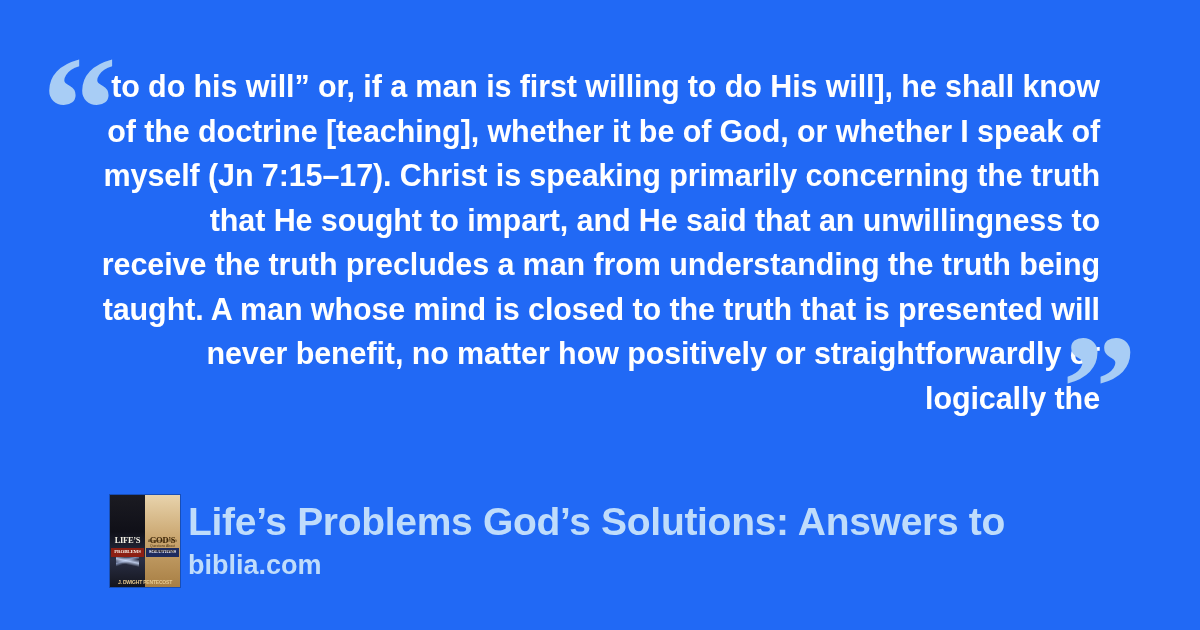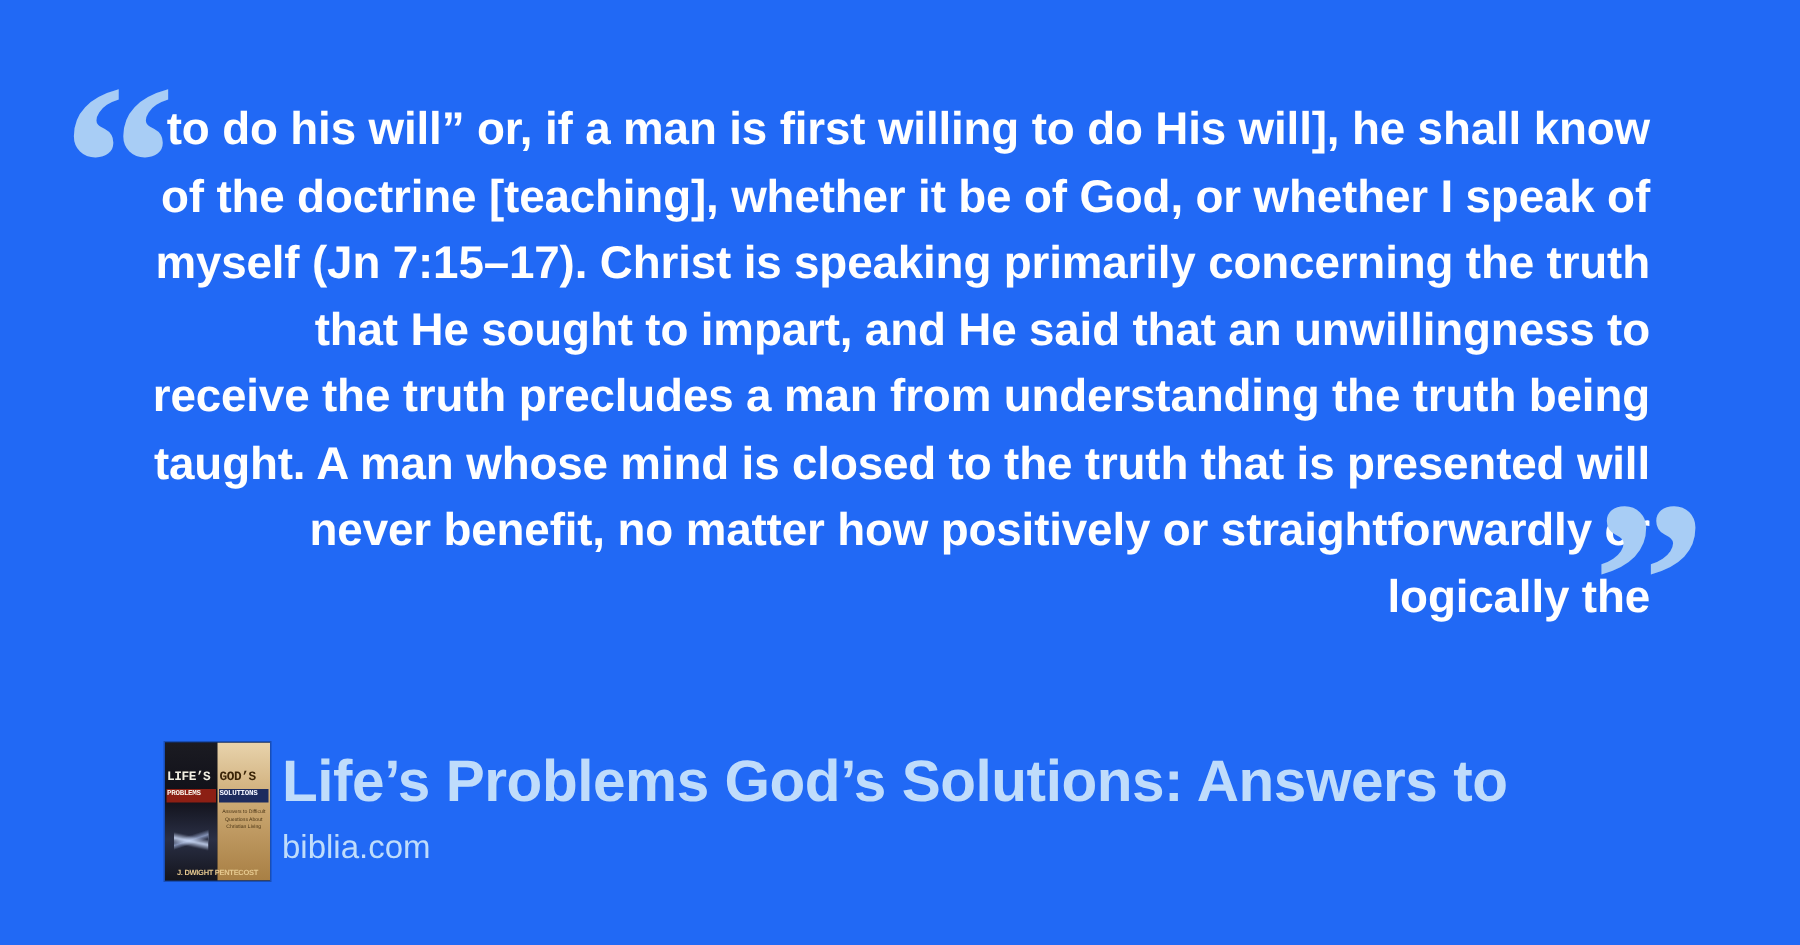--- a/index.html
+++ b/index.html
@@ -101,26 +101,27 @@
     height: 46%;
     background:
       linear-gradient(12deg, rgba(255,255,255,0) 40%, rgba(210,225,255,0.85) 48%, rgba(255,255,255,0) 56%),
       linear-gradient(-18deg, rgba(255,255,255,0) 44%, rgba(190,210,255,0.6) 50%, rgba(255,255,255,0) 57%);
   }
   .bt-band {
     position: absolute;
     left: 0;
     width: 100%;
     box-sizing: border-box;
-    text-align: left;
-    font-family: Liberation Mono, monospace;
+    text-align: center;
+    font-family: Liberation Serif, serif;
     font-weight: 700;
     line-height: 1;
     overflow: hidden;
     white-space: nowrap;
+    margin-top: 22px;
   }
   .bt-title-a {
     top: 20%;
     height: 13%;
     left: 2%;
     width: 46%;
     color: #f2f0e4;
     font-size: 8.5px;
     letter-spacing: -0.3px;
     padding-top: 1px;
@@ -188,22 +189,22 @@
   .footer-title {
     color: #bfdcfb;
     font-size: 39px;
     font-weight: 700;
     line-height: 46px;
     letter-spacing: -0.3px;
     white-space: nowrap;
   }
   .footer-url {
     color: #bfdcfb;
-    font-size: 22px;
-    font-weight: 400;
+    font-size: 27px;
+    font-weight: 700;
     line-height: 28px;
     margin-top: 6px;
     letter-spacing: 0px;
   }
 </style>
 </head>
 <body>
 
 <div class="card">
 

